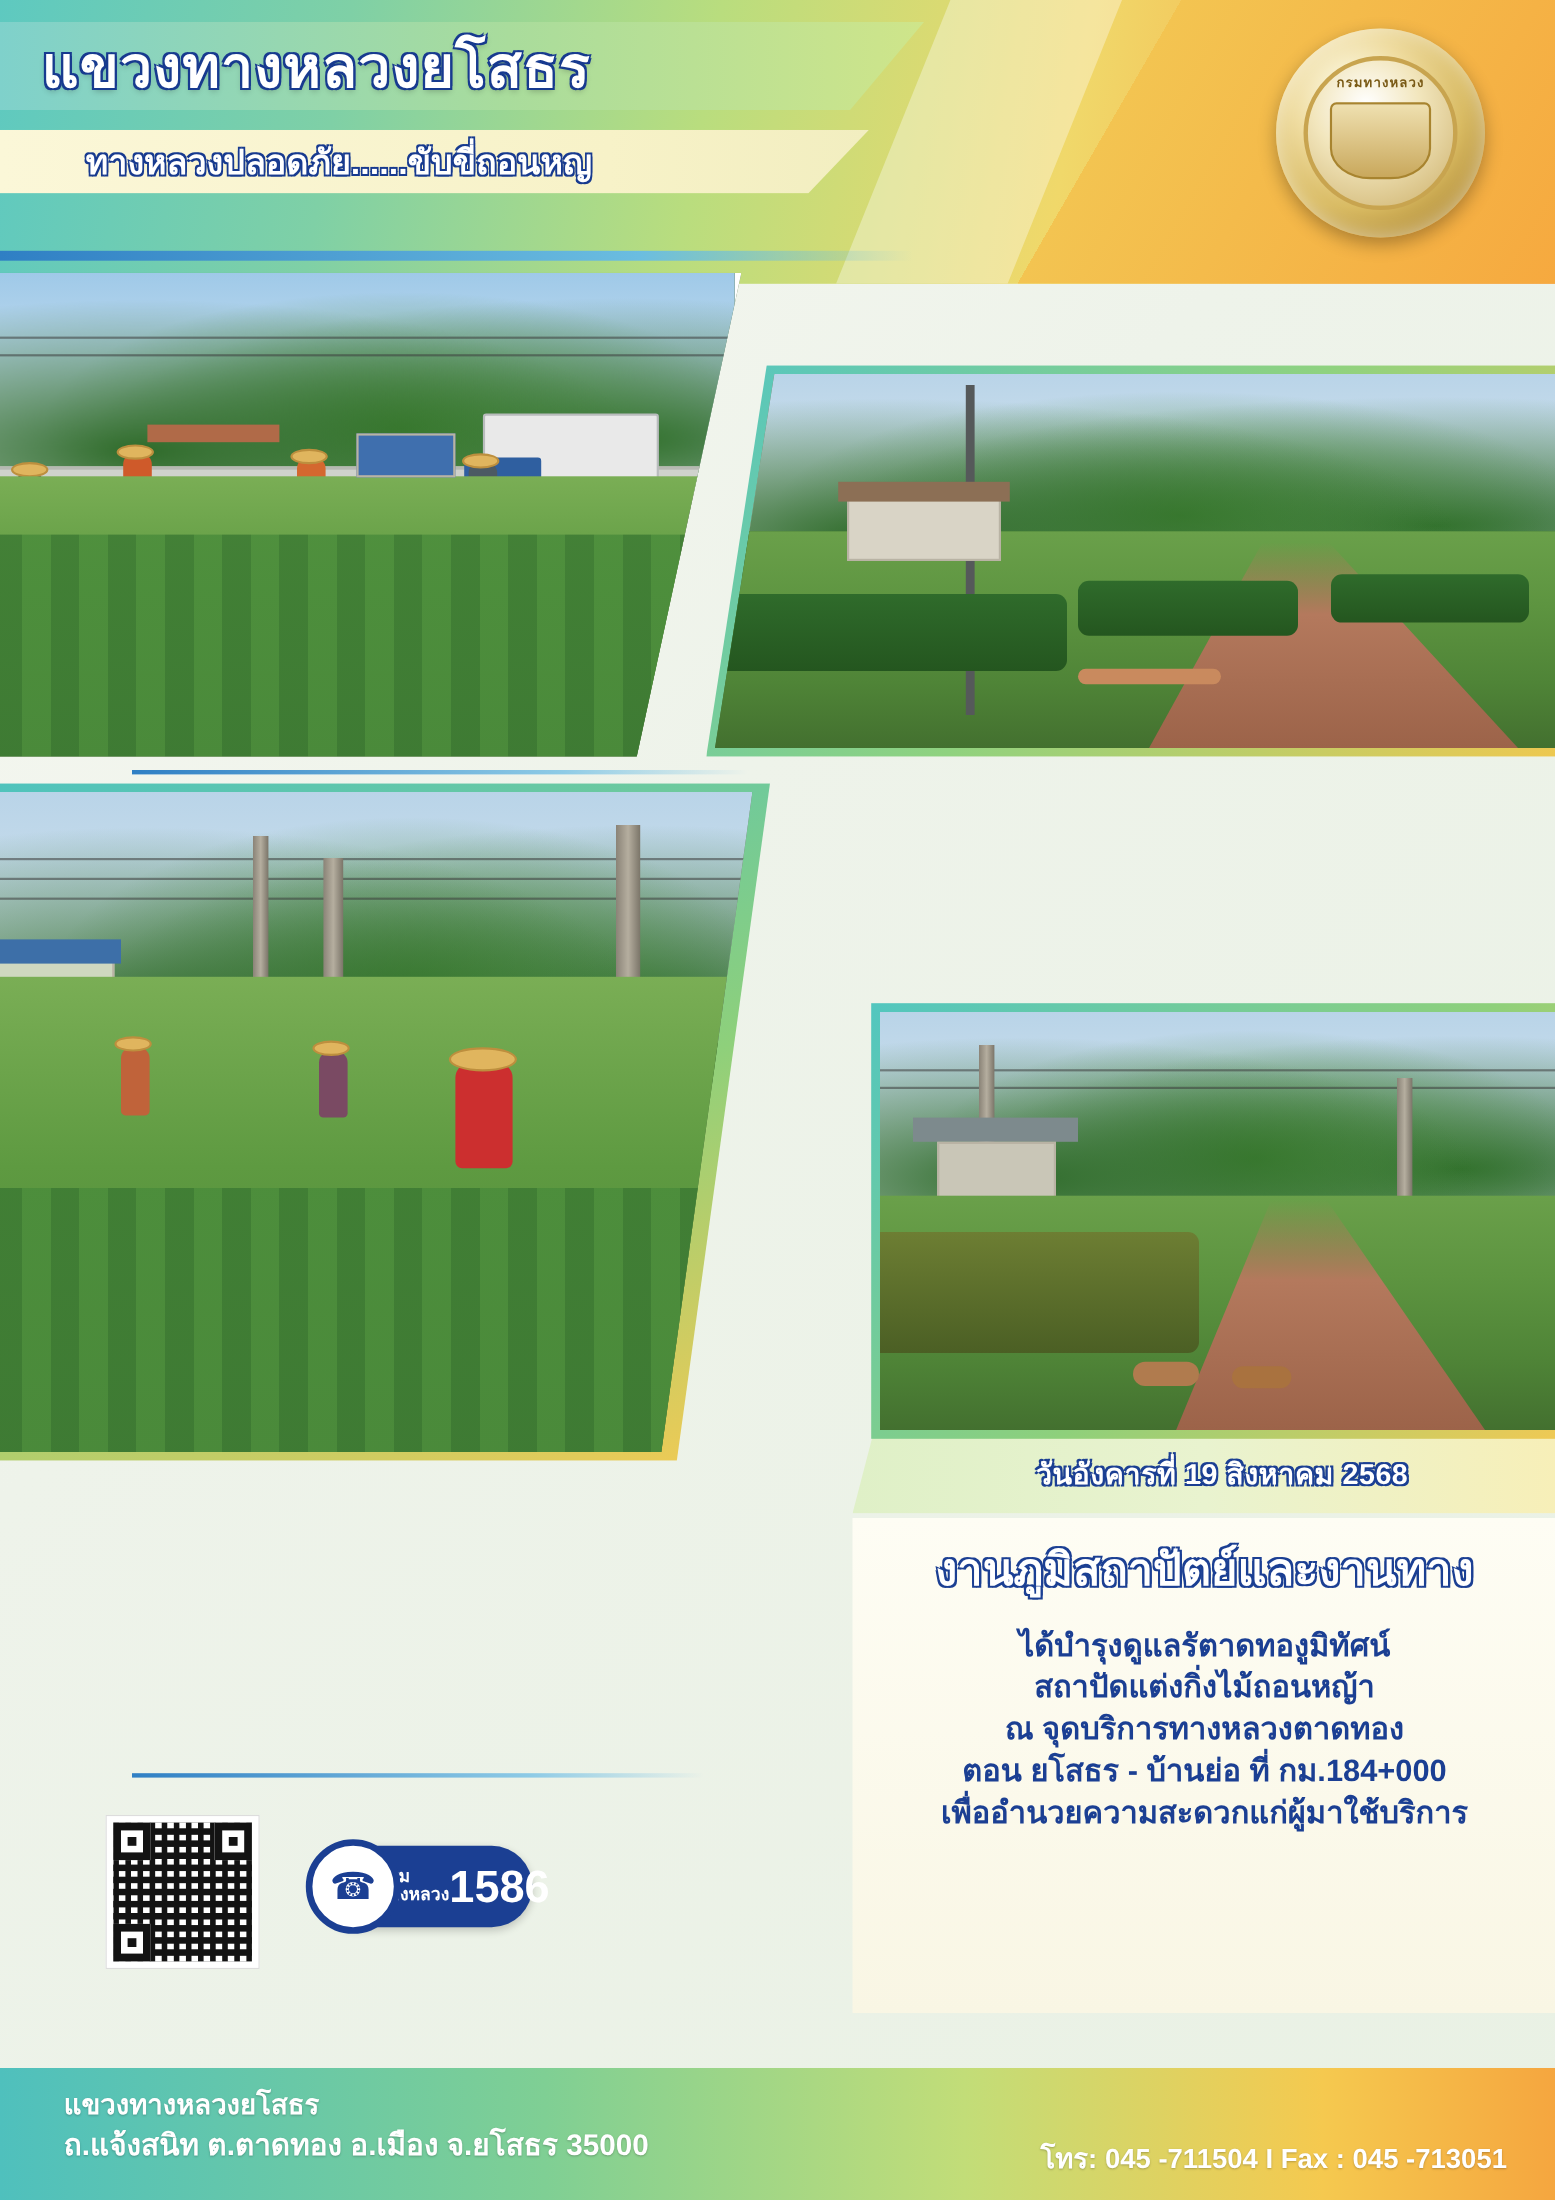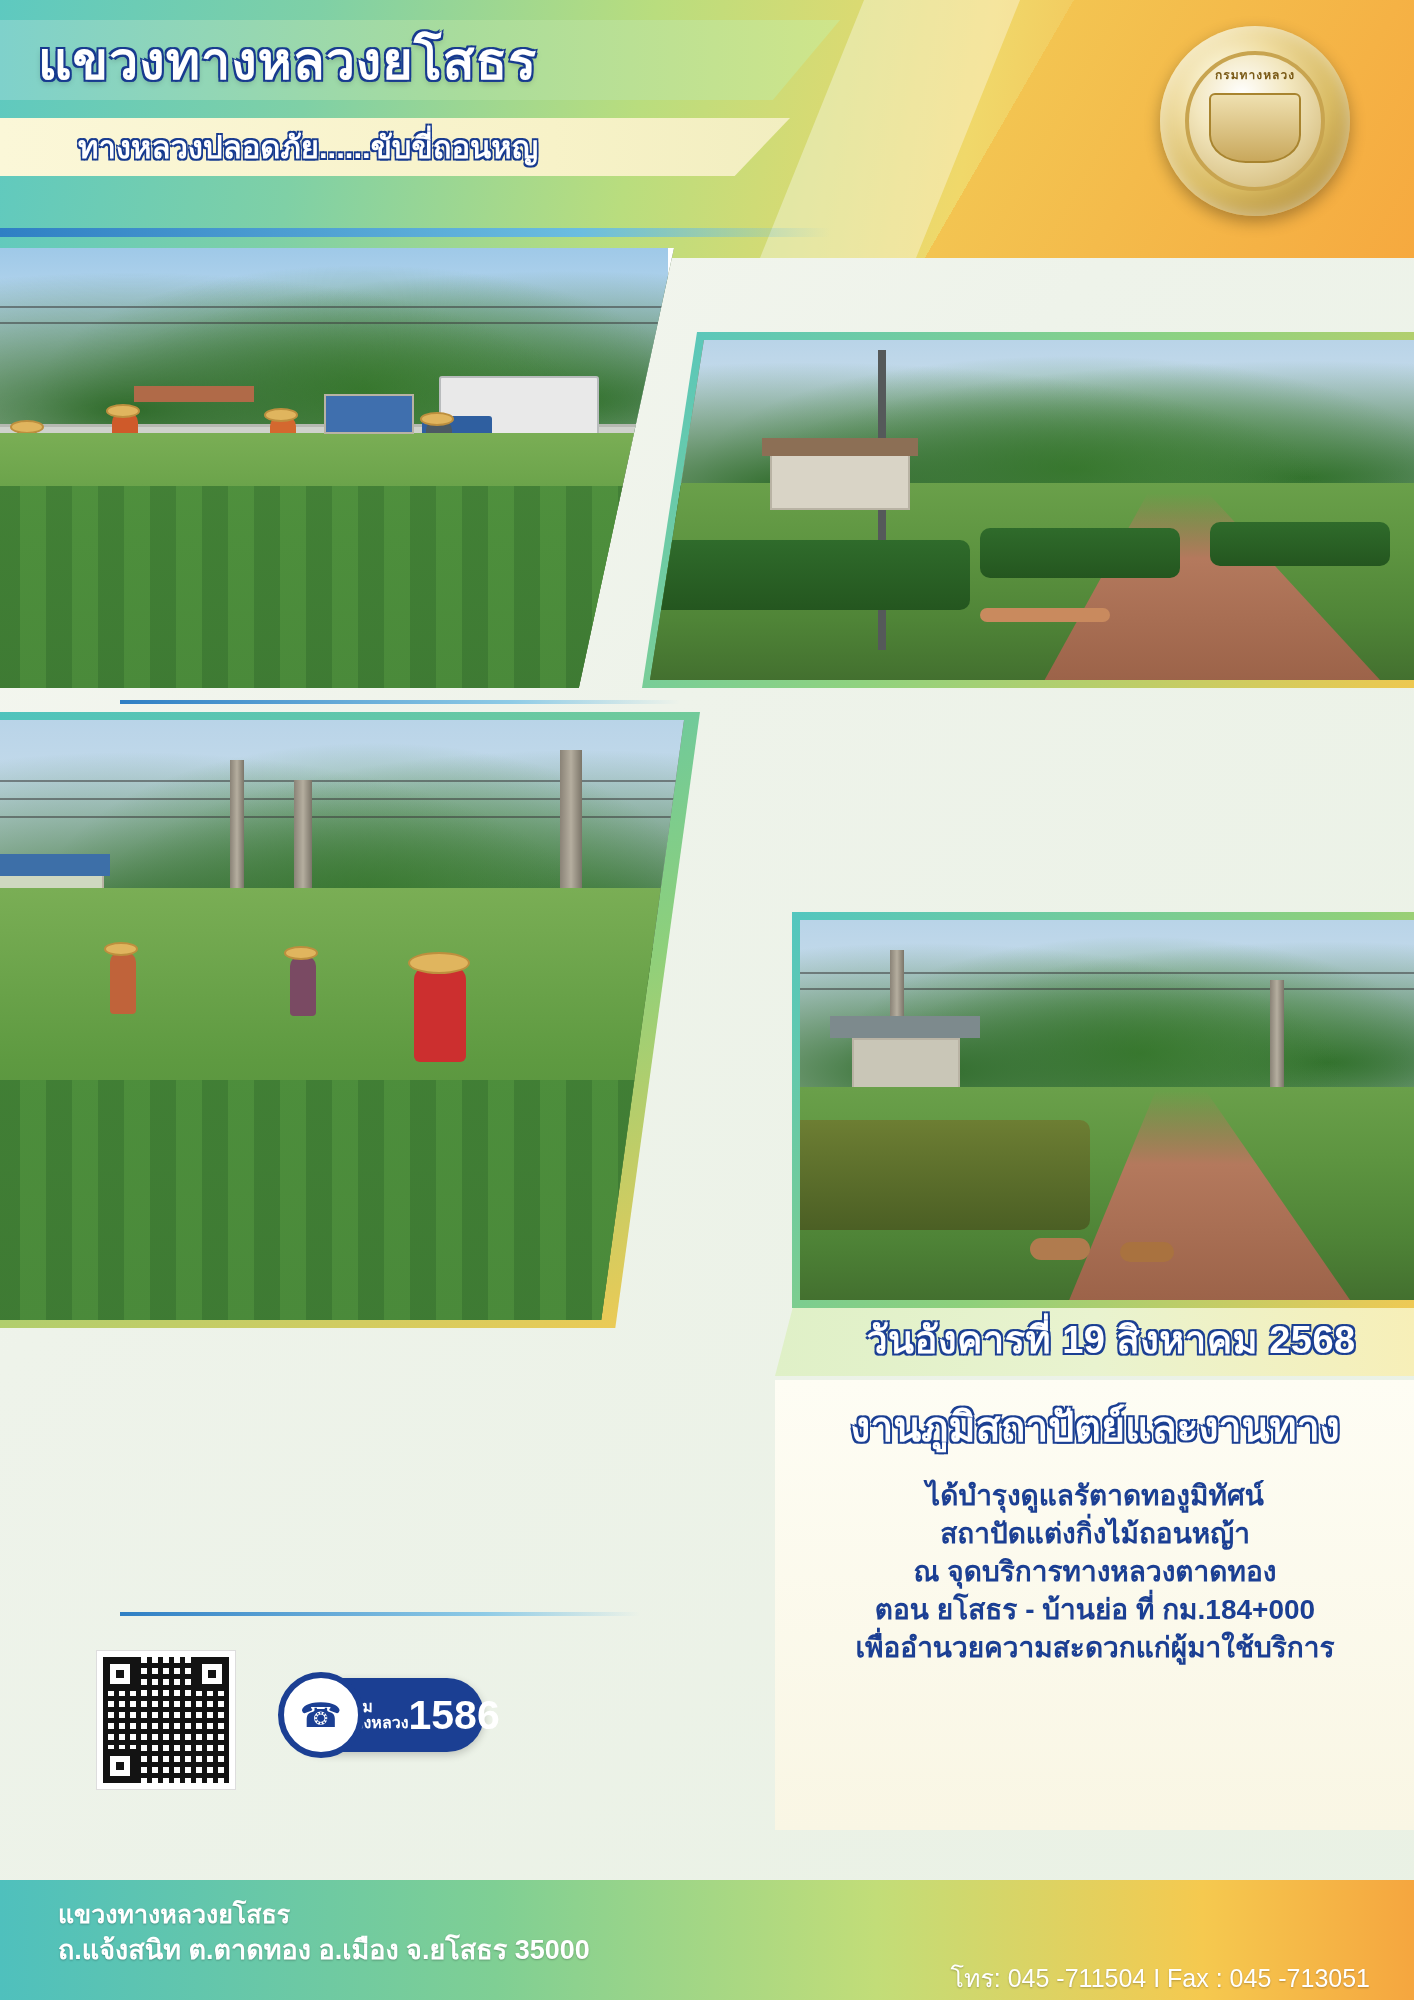--- a/index.html
+++ b/index.html
@@ -165,21 +165,21 @@
   .roof { position:absolute; background:#8c6f55; }
 
   
   .date-bar {
     position: absolute; top: 1302px; left: 775px; width: 640px; height: 74px;
     background: linear-gradient(90deg,#dff0c7 0%, #e9f3cf 50%, #f7efb8 100%);
     display: flex; align-items: center; justify-content: center;
     clip-path: polygon(3% 0, 100% 0, 100% 100%, 0 100%);
   }
   .date-text {
-    font-size: 38px; font-weight: bold; color: #ffffff; letter-spacing: .5px;
+    font-size: 26px; font-weight: bold; color: #ffffff; letter-spacing: .5px;
     text-shadow: -2px -2px 0 #1b3f93, 2px -2px 0 #1b3f93, -2px 2px 0 #1b3f93, 2px 2px 0 #1b3f93;
     white-space: nowrap;
     margin-left: 32px;
   }
   .info-panel {
     position: absolute; top: 1380px; left: 775px; width: 640px; height: 450px;
     background: linear-gradient(180deg,#fefdf4 0%, #f9f6e4 100%);
     display: flex; flex-direction: column; align-items: center; padding-top: 14px;
   }
   .info-head {
@@ -229,22 +229,22 @@
     background: linear-gradient(90deg,#4fc0bd 0%, #7fcf94 35%, #c2dd78 62%, #f5c94f 85%, #f5a63f 100%);
     color: #fff;
   }
   .footer-left {
     position:absolute; left: 58px; top: 18px;
     font-size: 25px; font-weight: bold; line-height: 1.35;
     text-shadow: 0 1px 2px rgba(0,0,0,.25);
   }
   .footer-left .l2 { font-size: 27px; }
   .footer-right {
-    position:absolute; right: 44px; top: 78px;
-    font-size: 25px; font-weight: normal;
+    position:absolute; right: 44px; top: 62px;
+    font-size: 25px; font-weight: bold;
     text-shadow: 0 1px 2px rgba(0,0,0,.25);
   }
 
   .divider-line {
     position:absolute; height:4px;
     background: linear-gradient(90deg,#2f7fc4,#8ecbe6 70%, rgba(142,203,230,0));
   }
 </style>
 </head>
 <body>

